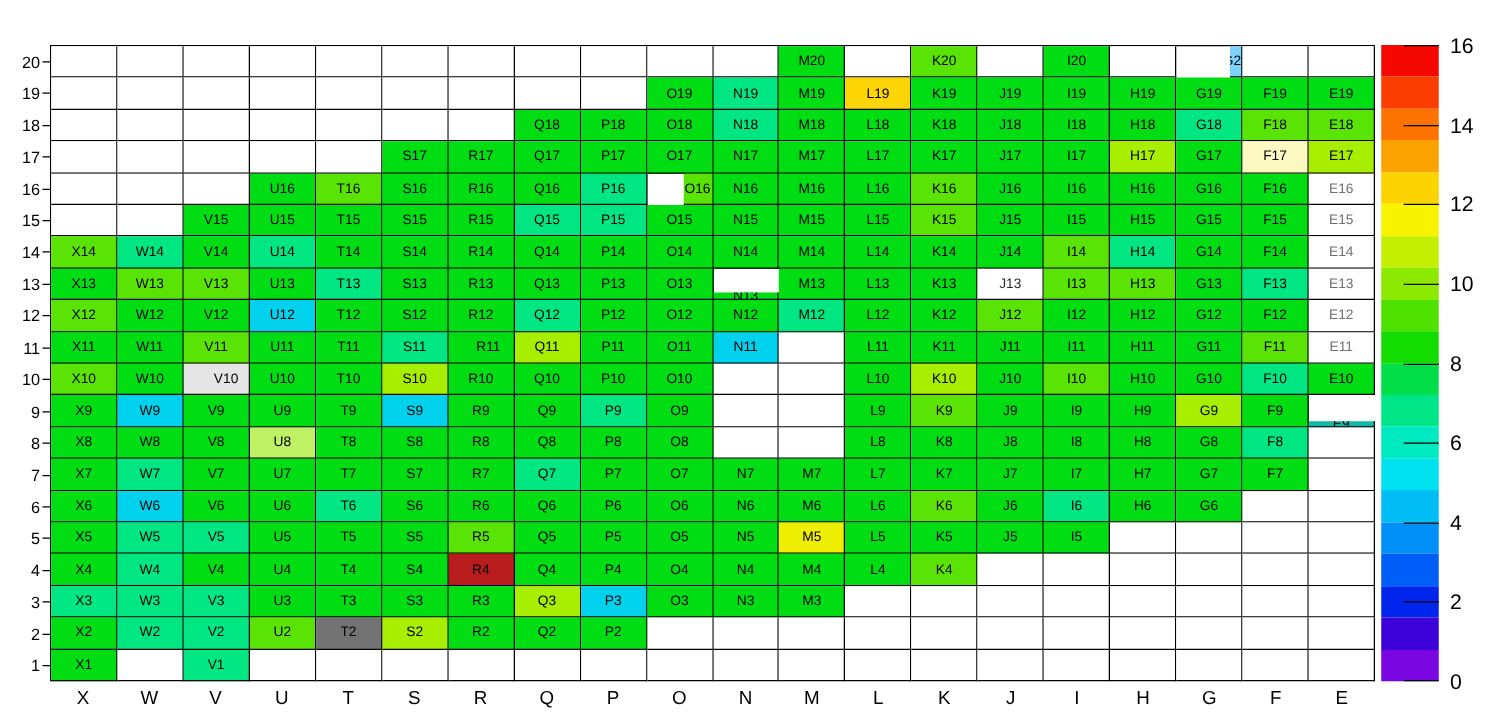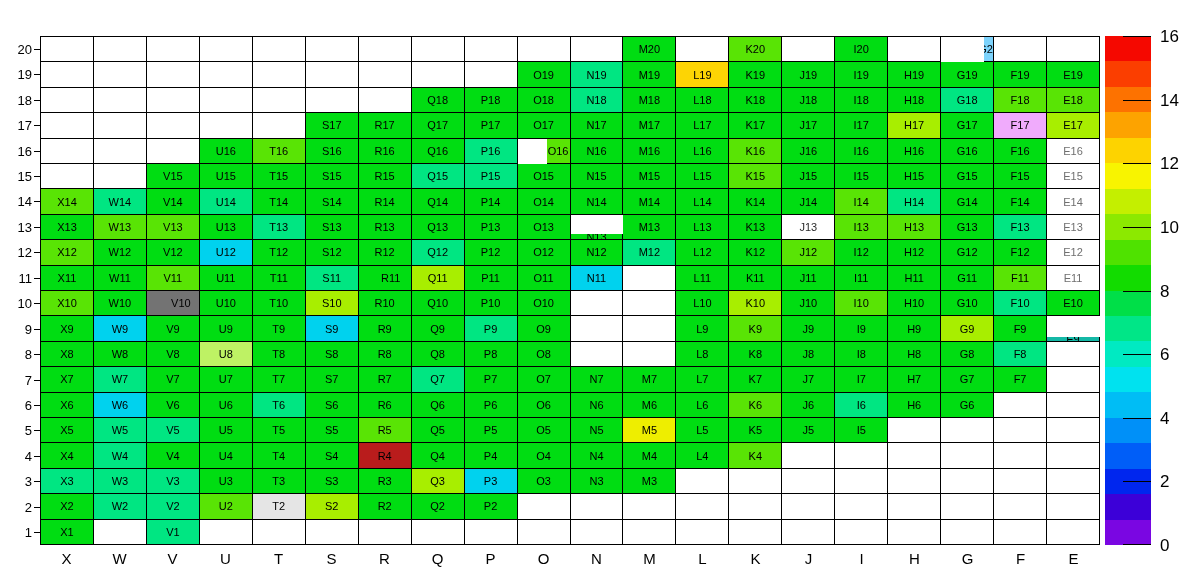--- a/index.html
+++ b/index.html
@@ -100,21 +100,21 @@
       <div class="cell" style="background: rgb(0, 221, 18);">P17</div>
       <div class="cell" style="background: rgb(0, 221, 18);">O17</div>
       <div class="cell" style="background: rgb(0, 221, 18);">N17</div>
       <div class="cell" style="background: rgb(0, 221, 18);">M17</div>
       <div class="cell" style="background: rgb(0, 221, 18);">L17</div>
       <div class="cell" style="background: rgb(0, 221, 18);">K17</div>
       <div class="cell" style="background: rgb(0, 221, 18);">J17</div>
       <div class="cell" style="background: rgb(0, 221, 18);">I17</div>
       <div class="cell" style="background: rgb(168, 238, 0);">H17</div>
       <div class="cell" style="background: rgb(0, 221, 18);">G17</div>
-      <div class="cell" style="background: #f0abfc;">F17</div>
+      <div class="cell" style="background: #fef9c3;">F17</div>
       <div class="cell" style="background: rgb(168, 238, 0);">E17</div>
       <div class="cell" style="background: rgb(255, 255, 255);"></div>
       <div class="cell" style="background: rgb(255, 255, 255);"></div>
       <div class="cell" style="background: rgb(255, 255, 255);"></div>
       <div class="cell" style="background: rgb(0, 221, 18);">U16</div>
       <div class="cell" style="background: rgb(89, 228, 5);">T16</div>
       <div class="cell" style="background: rgb(0, 221, 18);">S16</div>
       <div class="cell" style="background: rgb(0, 221, 18);">R16</div>
       <div class="cell" style="background: rgb(0, 221, 18);">Q16</div>
       <div class="cell" style="background: rgb(0, 230, 130);">P16</div>
@@ -224,21 +224,21 @@
       <div class="cell" style="background: rgb(0, 221, 18);">L11</div>
       <div class="cell" style="background: rgb(0, 221, 18);">K11</div>
       <div class="cell" style="background: rgb(0, 221, 18);">J11</div>
       <div class="cell" style="background: rgb(0, 221, 18);">I11</div>
       <div class="cell" style="background: rgb(0, 221, 18);">H11</div>
       <div class="cell" style="background: rgb(0, 221, 18);">G11</div>
       <div class="cell" style="background: rgb(89, 228, 5);">F11</div>
       <div class="cell" style="background: rgb(255, 255, 255); color: rgb(111, 111, 111);">E11</div>
       <div class="cell" style="background: rgb(89, 228, 5);">X10</div>
       <div class="cell" style="background: rgb(0, 221, 18);">W10</div>
-      <div class="cell" style="background: #737373; padding-left: 16px;">V10</div>
+      <div class="cell" style="background: #e5e5e5; padding-left: 16px;">V10</div>
       <div class="cell" style="background: rgb(0, 221, 18);">U10</div>
       <div class="cell" style="background: rgb(0, 221, 18);">T10</div>
       <div class="cell" style="background: rgb(168, 238, 0);">S10</div>
       <div class="cell" style="background: rgb(0, 221, 18);">R10</div>
       <div class="cell" style="background: rgb(0, 221, 18);">Q10</div>
       <div class="cell" style="background: rgb(0, 221, 18);">P10</div>
       <div class="cell" style="background: rgb(0, 221, 18);">O10</div>
       <div class="cell" style="background: rgb(255, 255, 255);"></div>
       <div class="cell" style="background: rgb(255, 255, 255);"></div>
       <div class="cell" style="background: rgb(0, 221, 18);">L10</div>
@@ -386,21 +386,21 @@
       <div class="cell" style="background: rgb(255, 255, 255);"></div>
       <div class="cell" style="background: rgb(255, 255, 255);"></div>
       <div class="cell" style="background: rgb(255, 255, 255);"></div>
       <div class="cell" style="background: rgb(255, 255, 255);"></div>
       <div class="cell" style="background: rgb(255, 255, 255);"></div>
       <div class="cell" style="background: rgb(255, 255, 255);"></div>
       <div class="cell" style="background: rgb(0, 221, 18);">X2</div>
       <div class="cell" style="background: rgb(0, 230, 130);">W2</div>
       <div class="cell" style="background: rgb(0, 230, 130);">V2</div>
       <div class="cell" style="background: rgb(89, 228, 5);">U2</div>
-      <div class="cell" style="background: #e5e5e5;">T2</div>
+      <div class="cell" style="background: #737373;">T2</div>
       <div class="cell" style="background: rgb(168, 238, 0);">S2</div>
       <div class="cell" style="background: rgb(0, 221, 18);">R2</div>
       <div class="cell" style="background: rgb(0, 221, 18);">Q2</div>
       <div class="cell" style="background: rgb(0, 221, 18);">P2</div>
       <div class="cell" style="background: rgb(255, 255, 255);"></div>
       <div class="cell" style="background: rgb(255, 255, 255);"></div>
       <div class="cell" style="background: rgb(255, 255, 255);"></div>
       <div class="cell" style="background: rgb(255, 255, 255);"></div>
       <div class="cell" style="background: rgb(255, 255, 255);"></div>
       <div class="cell" style="background: rgb(255, 255, 255);"></div>

